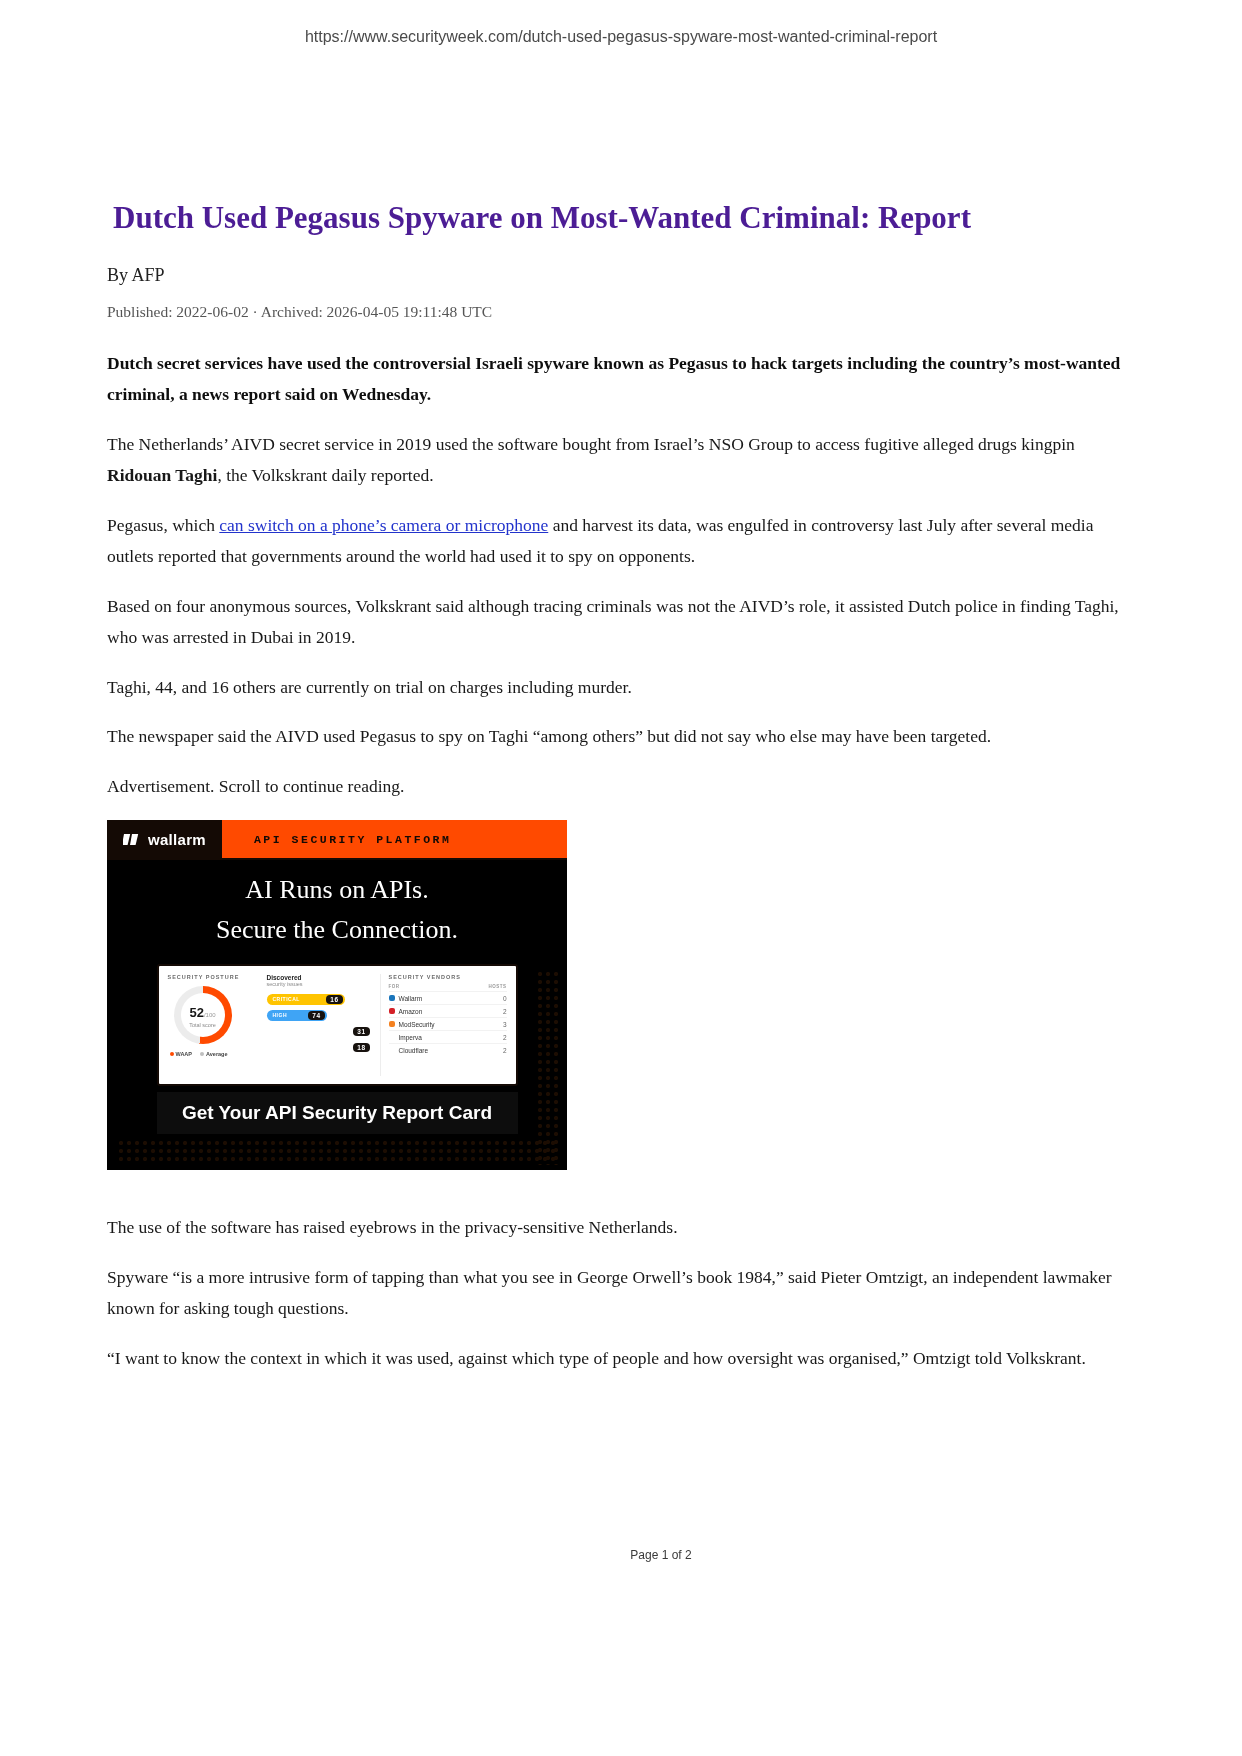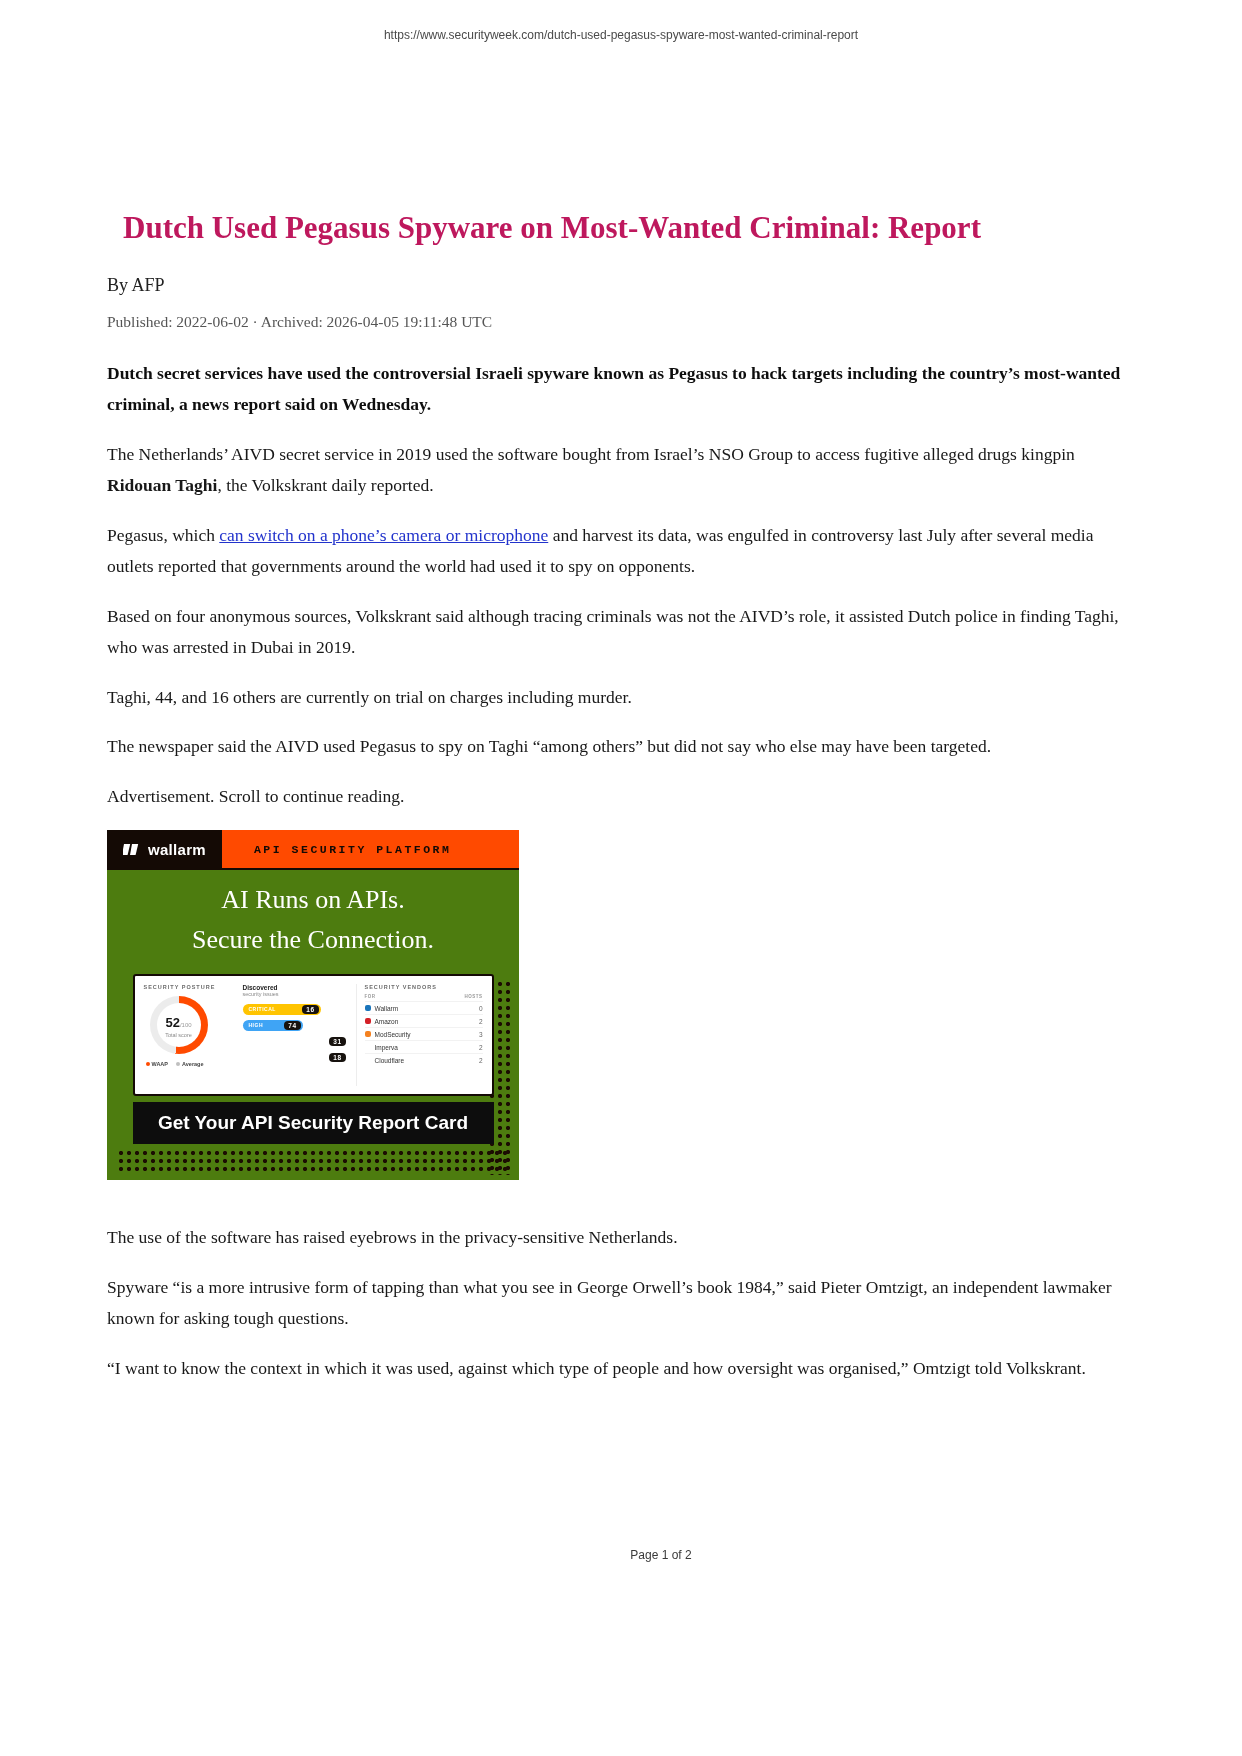--- a/index.html
+++ b/index.html
@@ -1,29 +1,29 @@
 <!DOCTYPE html>
 <html><head>
 <meta charset="utf-8">
 <style>
   html,body{margin:0;padding:0;background:#ffffff;}
   .page{position:relative;width:1242px;height:1756px;background:#fff;font-family:"Liberation Serif",serif;color:#1a1a1a;overflow:hidden;}
-  .print-url{position:absolute;top:28px;left:0;width:100%;text-align:center;font-family:"Liberation Sans",sans-serif;font-size:12px;color:#4a4a4a;}
+  .print-url{position:absolute;top:28px;left:0;width:100%;text-align:center;font-family:"Liberation Sans",sans-serif;font-size:16px;color:#4a4a4a;}
   .print-footer{position:absolute;top:1548px;left:0;width:100%;text-align:center;font-family:"Liberation Sans",sans-serif;font-size:12px;color:#3a3a3a;padding-left:40px;}
   .content{padding:193px 107px 0 107px;}
-  h1.title{margin:16px;font-size:31px;line-height:1.25;font-weight:bold;color:#be185d;}
+  h1.title{margin:6px;font-size:31px;line-height:1.25;font-weight:bold;color:#4c1d95;}
   .byline{margin-top:27px;font-size:18px;color:#222;}
   .meta{margin-top:17px;font-size:15.5px;color:#555;}
   p.body{margin:0 0 18px 0;font-size:17.5px;line-height:1.8;color:#181818;}
   p.lead{margin-top:27px;font-weight:bold;color:#0e0e0e;}
   a.inline-link{color:#2233cc;text-decoration:underline;cursor:pointer;}
   .ad-note{margin-bottom:16px;}
 
   
-  .ad{position:relative;width:412px;height:350px;background:#4d7c0f;margin:0 0 42px 0;overflow:hidden;cursor:pointer;}
+  .ad{position:relative;width:460px;height:350px;background:#000000;margin:0 0 42px 0;overflow:hidden;cursor:pointer;}
   .ad-header{display:flex;height:38px;border-bottom:2px solid #140a05;background:#ff4a00;}
   .ad-logo{background:#140a05;color:#fff;display:flex;align-items:center;gap:7px;padding:0 16px;font-family:"Liberation Sans",sans-serif;font-weight:bold;font-size:15px;letter-spacing:.3px;}
   .ad-tagline{display:flex;align-items:center;padding-left:32px;font-family:"Liberation Mono","DejaVu Sans Mono",monospace;font-size:11.5px;font-weight:bold;letter-spacing:2.5px;color:#140a05;}
   .ad-headline{margin-top:10px;text-align:center;color:#ffffff;font-family:"Liberation Serif",serif;font-size:26px;line-height:40px;font-weight:500;}
   .dots{position:absolute;background-image:radial-gradient(circle,#1c0d02 1.9px,transparent 2.3px);background-size:8px 8px;z-index:1;}
   .dots-right{right:5px;top:150px;bottom:5px;width:26px;}
   .dots-bottom{left:10px;right:10px;bottom:5px;height:26px;}
 
   .dash{position:relative;z-index:2;width:361px;height:122px;margin:14px auto 0 auto;background:#fff;border:2px solid #140a05;border-radius:3px;box-sizing:border-box;display:flex;padding:8px 9px;font-family:"Liberation Sans",sans-serif;}
   .dash .col1{width:95px;display:flex;flex-direction:column;align-items:flex-start;}

